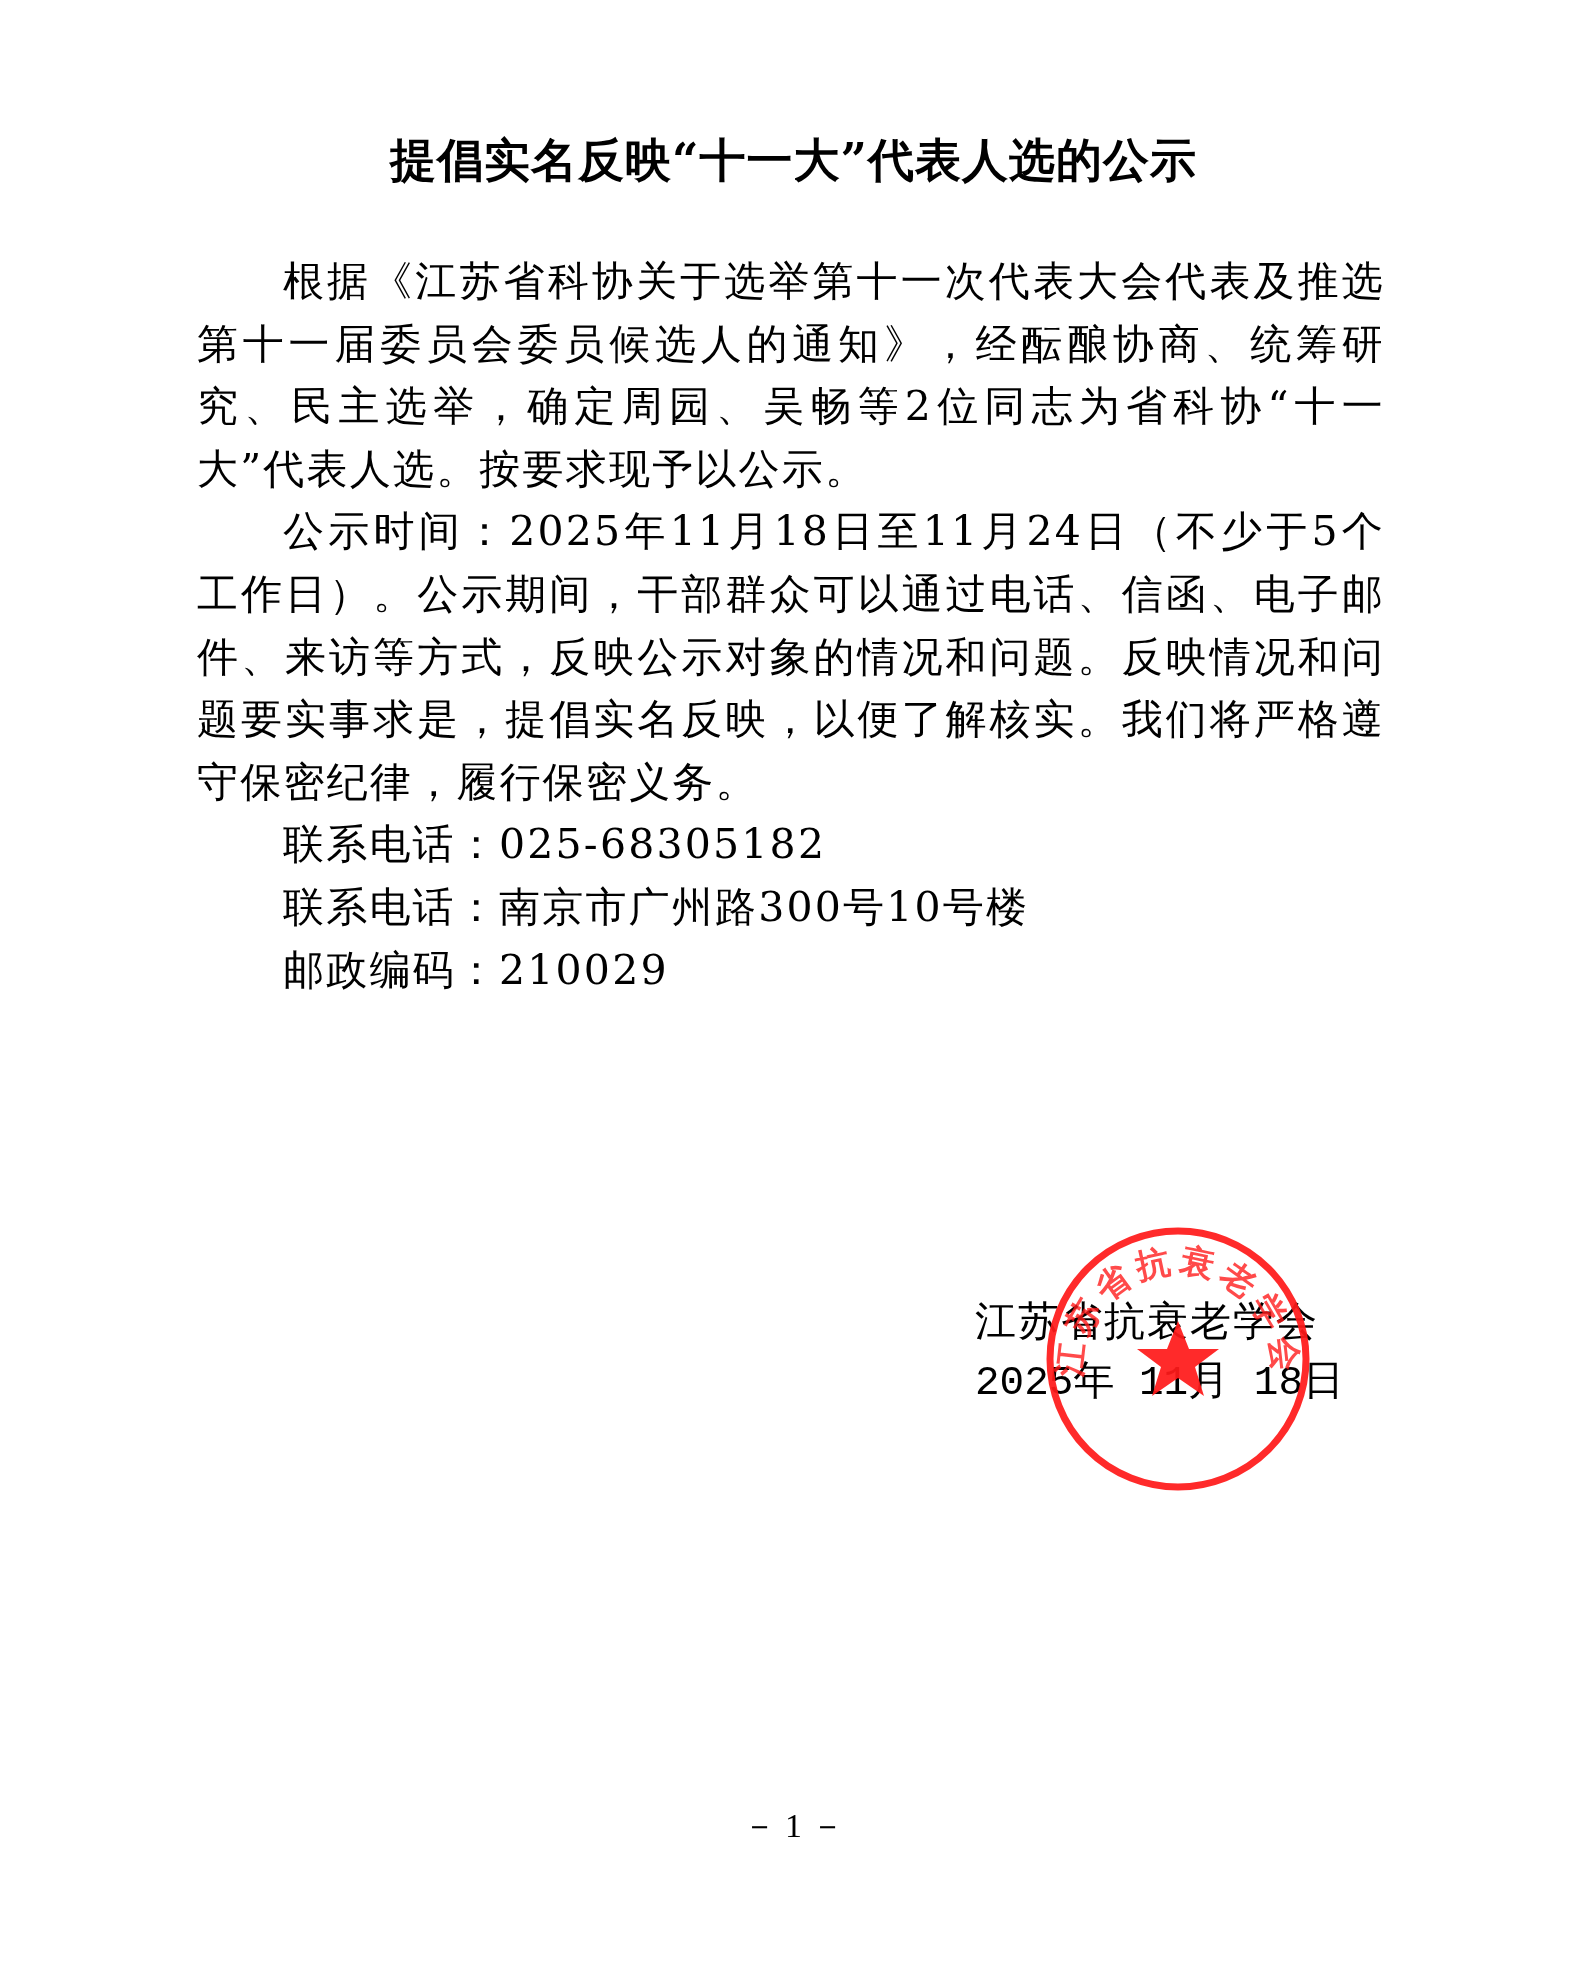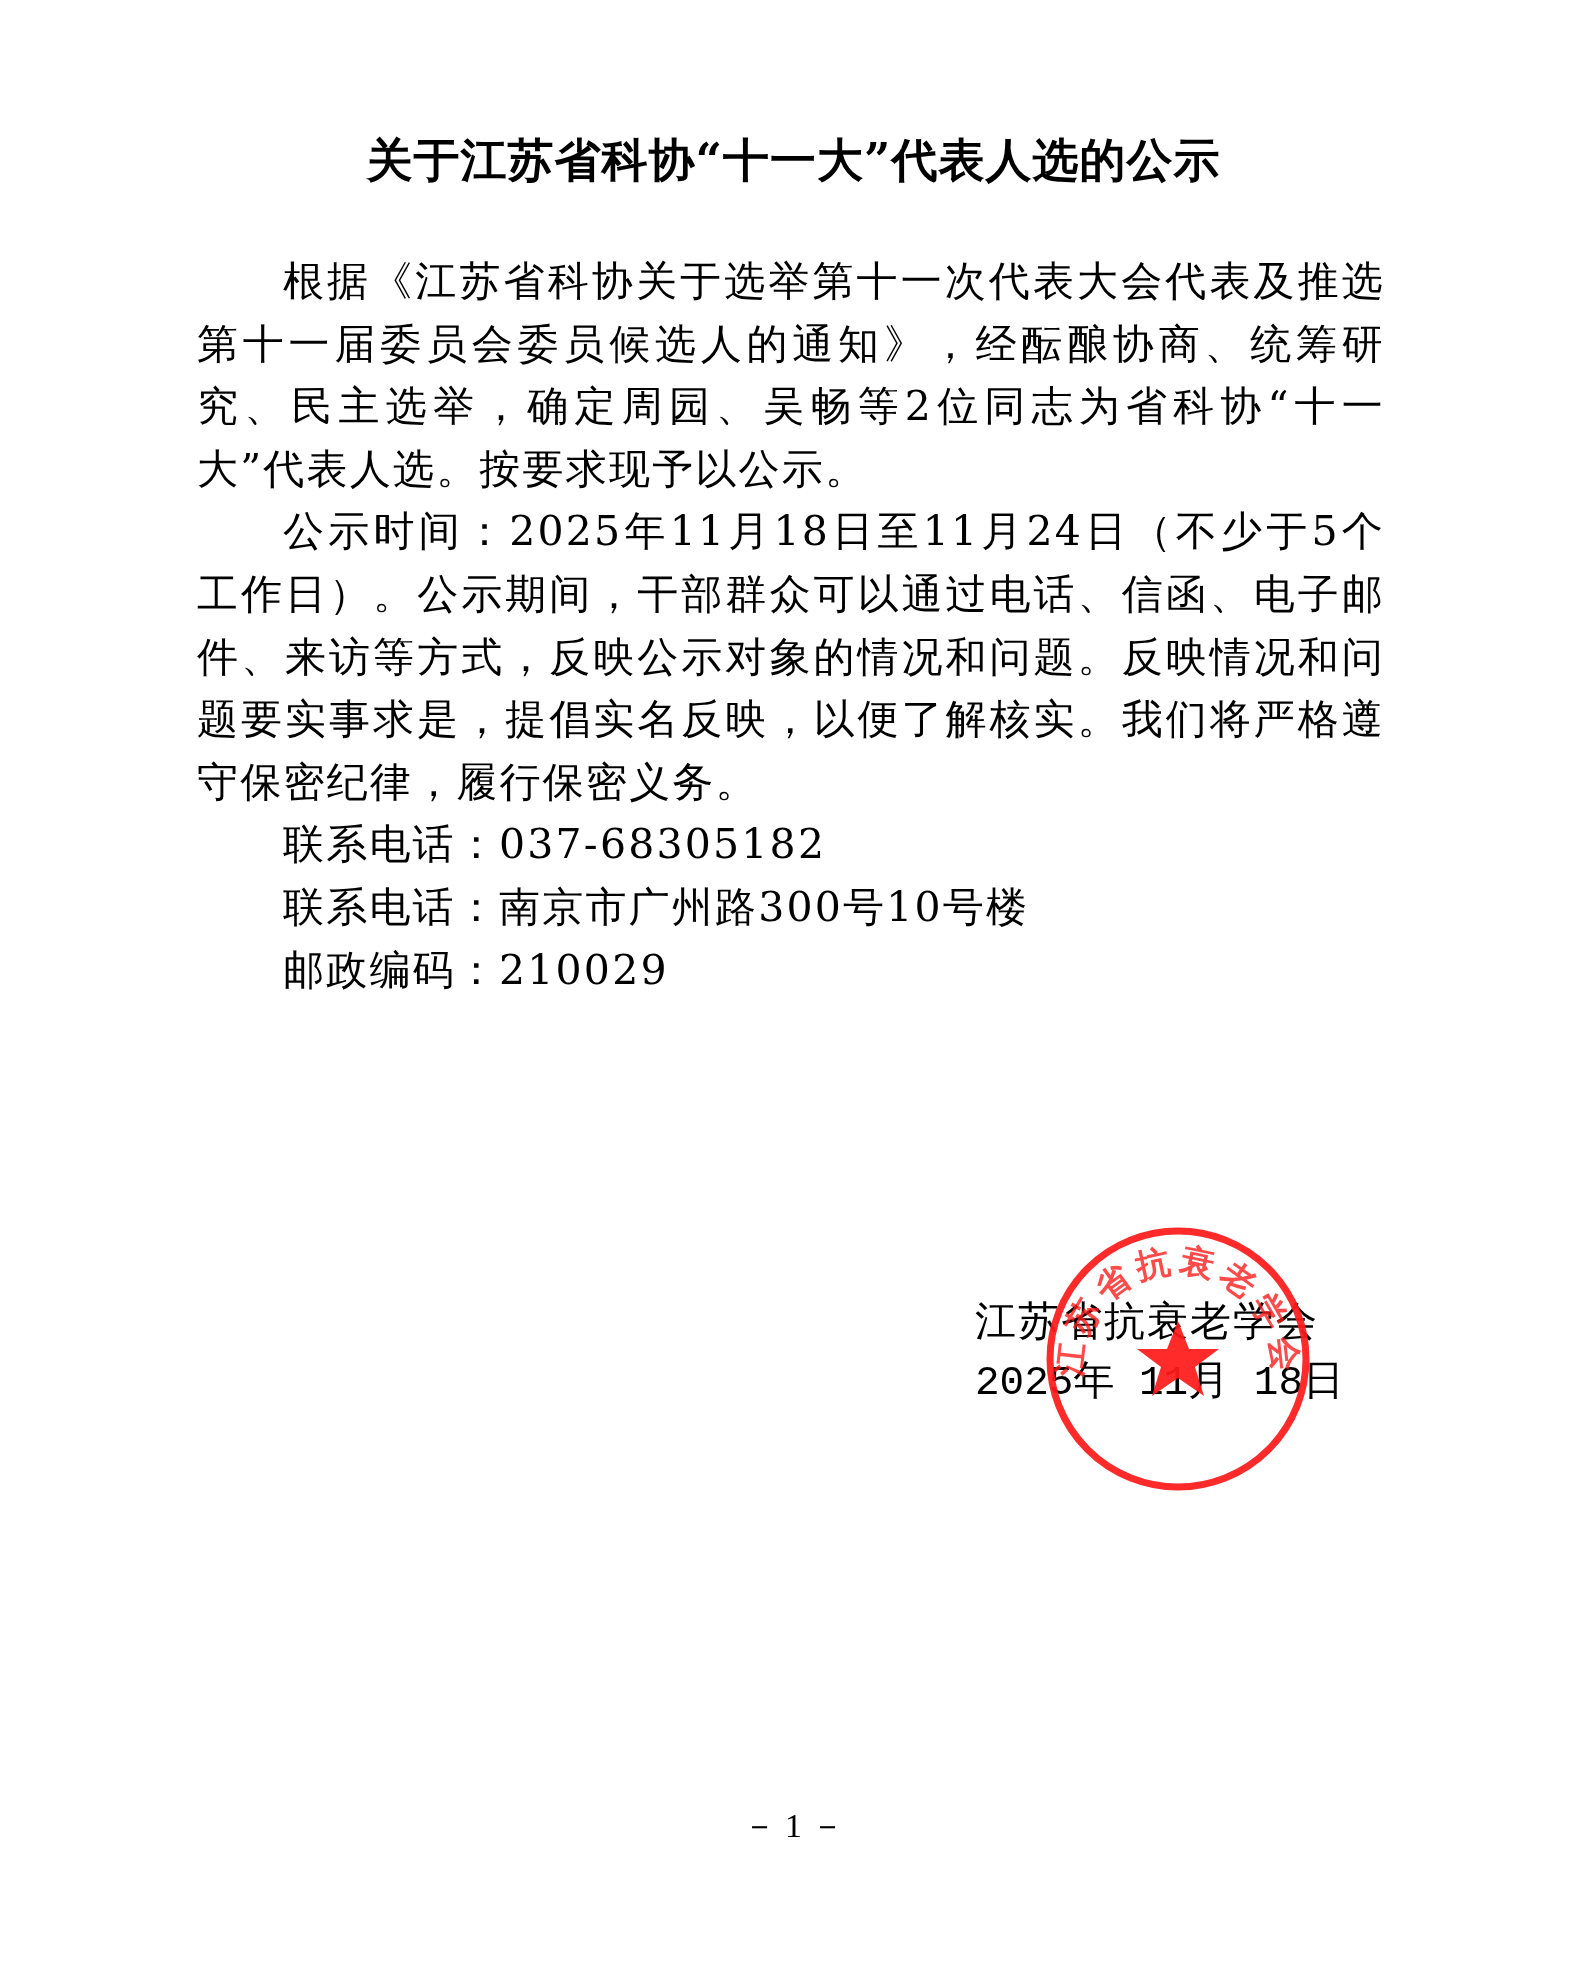--- a/index.html
+++ b/index.html
@@ -14,26 +14,26 @@
   .contact { font-size: 41px; line-height: 62.6px; margin: 0; padding-left: 86px; letter-spacing: 2.2px; white-space: nowrap; }
   .sign { position: absolute; left: 975px; top: 1290px; font-size: 41px; line-height: 62px; letter-spacing: 2px; white-space: nowrap; }
   .sign .date { letter-spacing: 0px; font-family: Liberation Mono, monospace; }
   .page-num { position: absolute; top: 1806px; left: 0; width: 1587px; text-align: center;
               font-size: 34px; line-height: 40px; font-family: "Liberation Serif", serif; }
   .stamp { position: absolute; left: 1044px; top: 1225px; width: 268px; height: 268px; pointer-events: none; opacity: 0.93; }
 </style>
 </head>
 <body>
 
-<div class="title">关于江苏省科协“十一大”代表人选的公示</div>
+<div class="title">提倡实名反映“十一大”代表人选的公示</div>
 
 <div class="body-text">
   <p class="para">根据《江苏省科协关于选举第十一次代表大会代表及推选第十一届委员会委员候选人的通知》，经酝酿协商、统筹研究、民主选举，确定周园、吴畅等2位同志为省科协“十一大”代表人选。按要求现予以公示。</p>
   <p class="para">公示时间：2025年11月18日至11月24日（不少于5个工作日）。公示期间，干部群众可以通过电话、信函、电子邮件、来访等方式，反映公示对象的情况和问题。反映情况和问题要实事求是，提倡实名反映，以便了解核实。我们将严格遵守保密纪律，履行保密义务。</p>
-  <p class="contact">联系电话：037-68305182</p>
+  <p class="contact">联系电话：025-68305182</p>
   <p class="contact">联系电话：南京市广州路300号10号楼</p>
   <p class="contact">邮政编码：210029</p>
 </div>
 
 <div class="sign">
   <div>江苏省抗衰老学会</div>
   <div class="date">2025年 11月 18日</div>
 </div>
 
 <svg class="stamp" viewBox="0 0 268 268" xmlns="http://www.w3.org/2000/svg">

